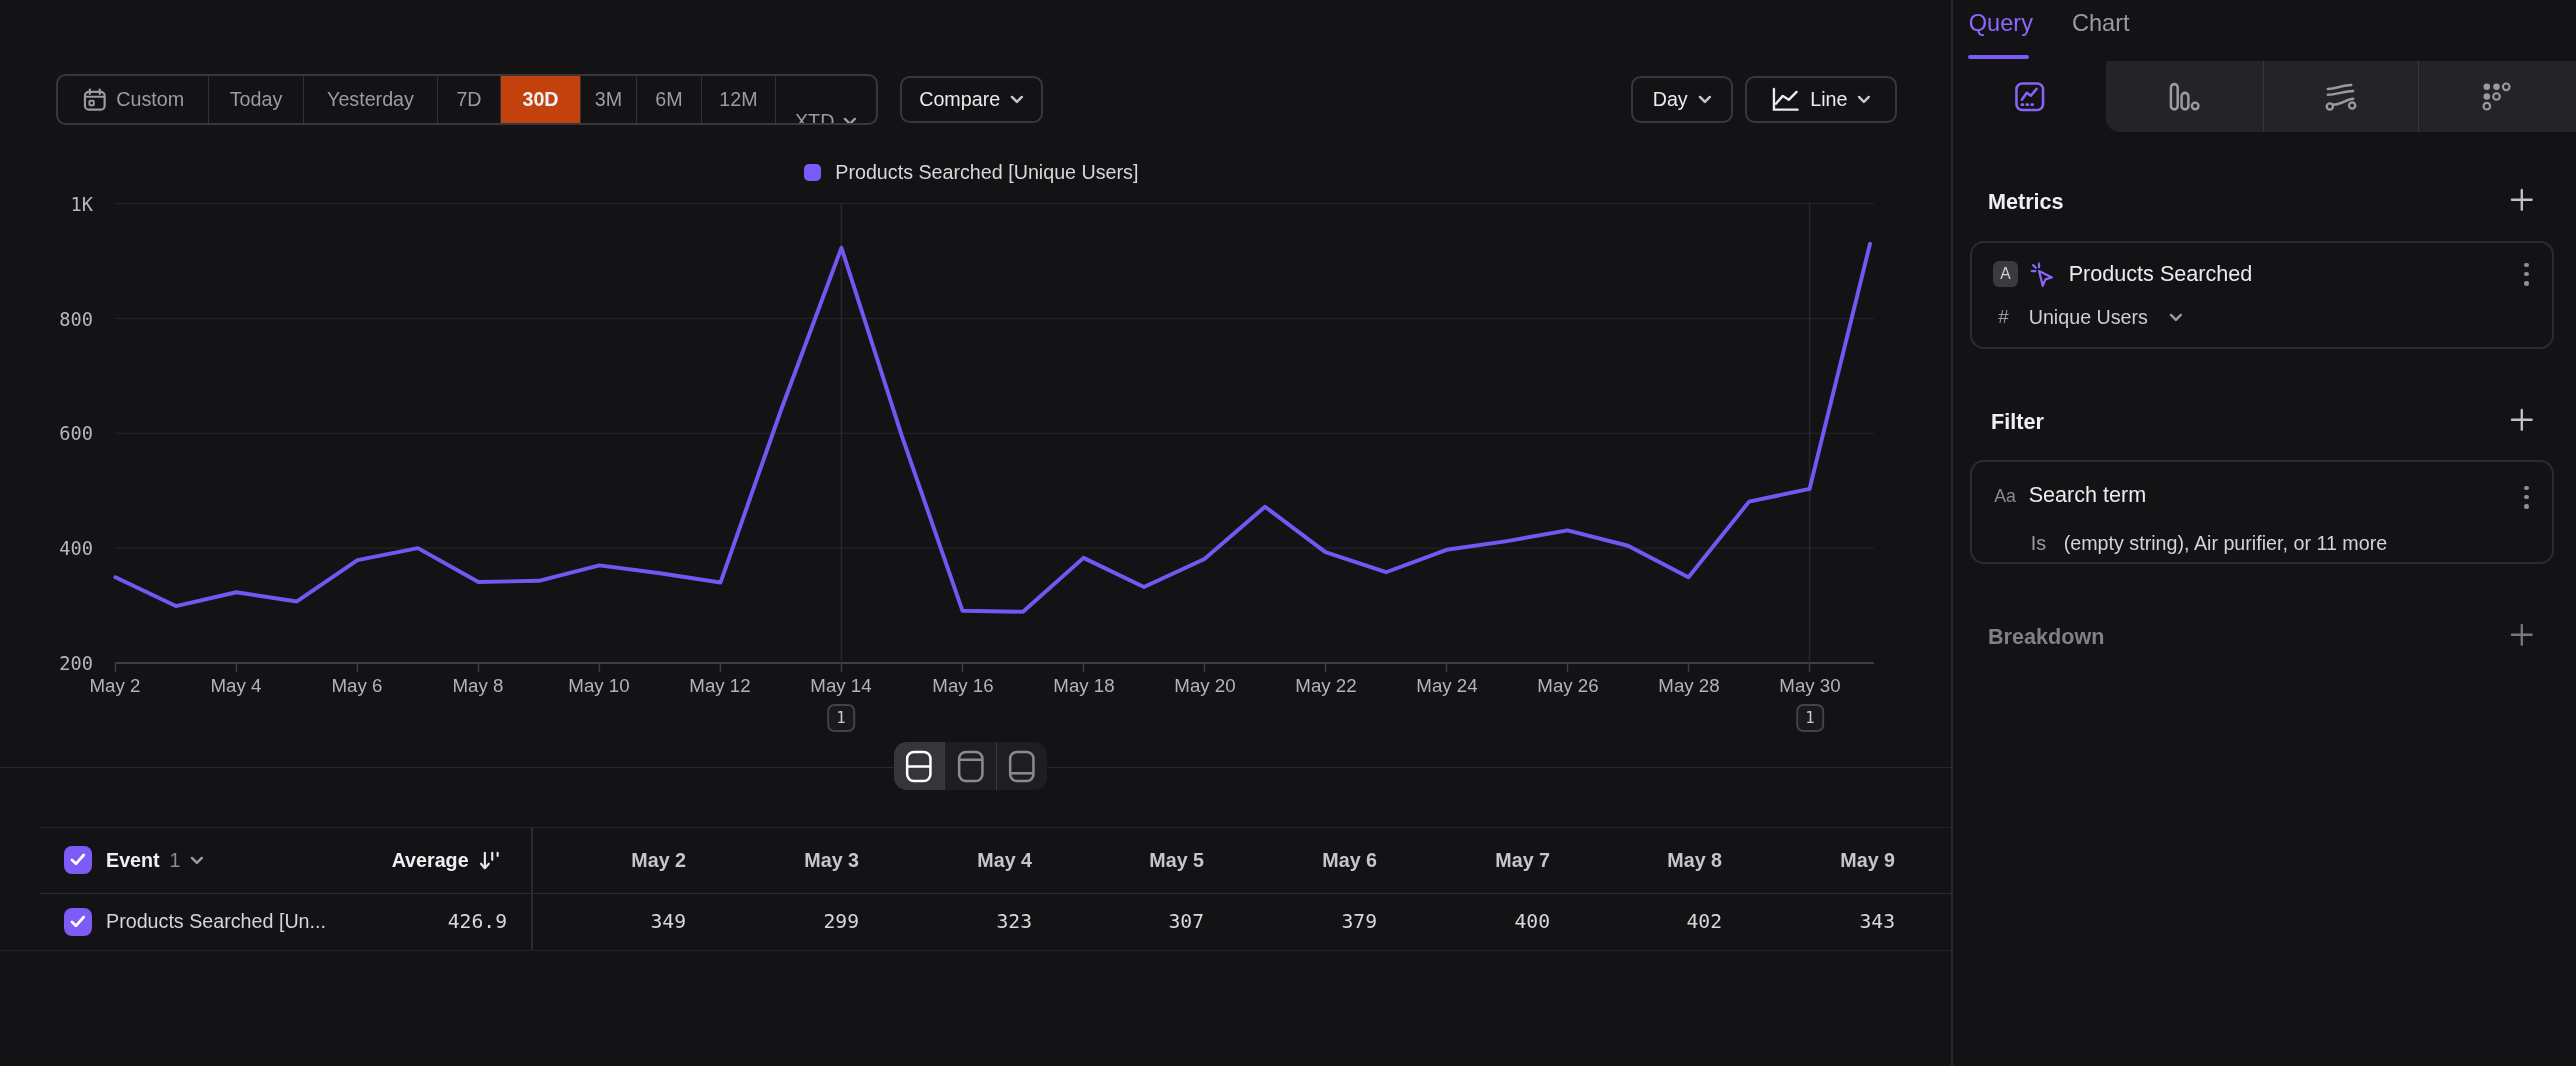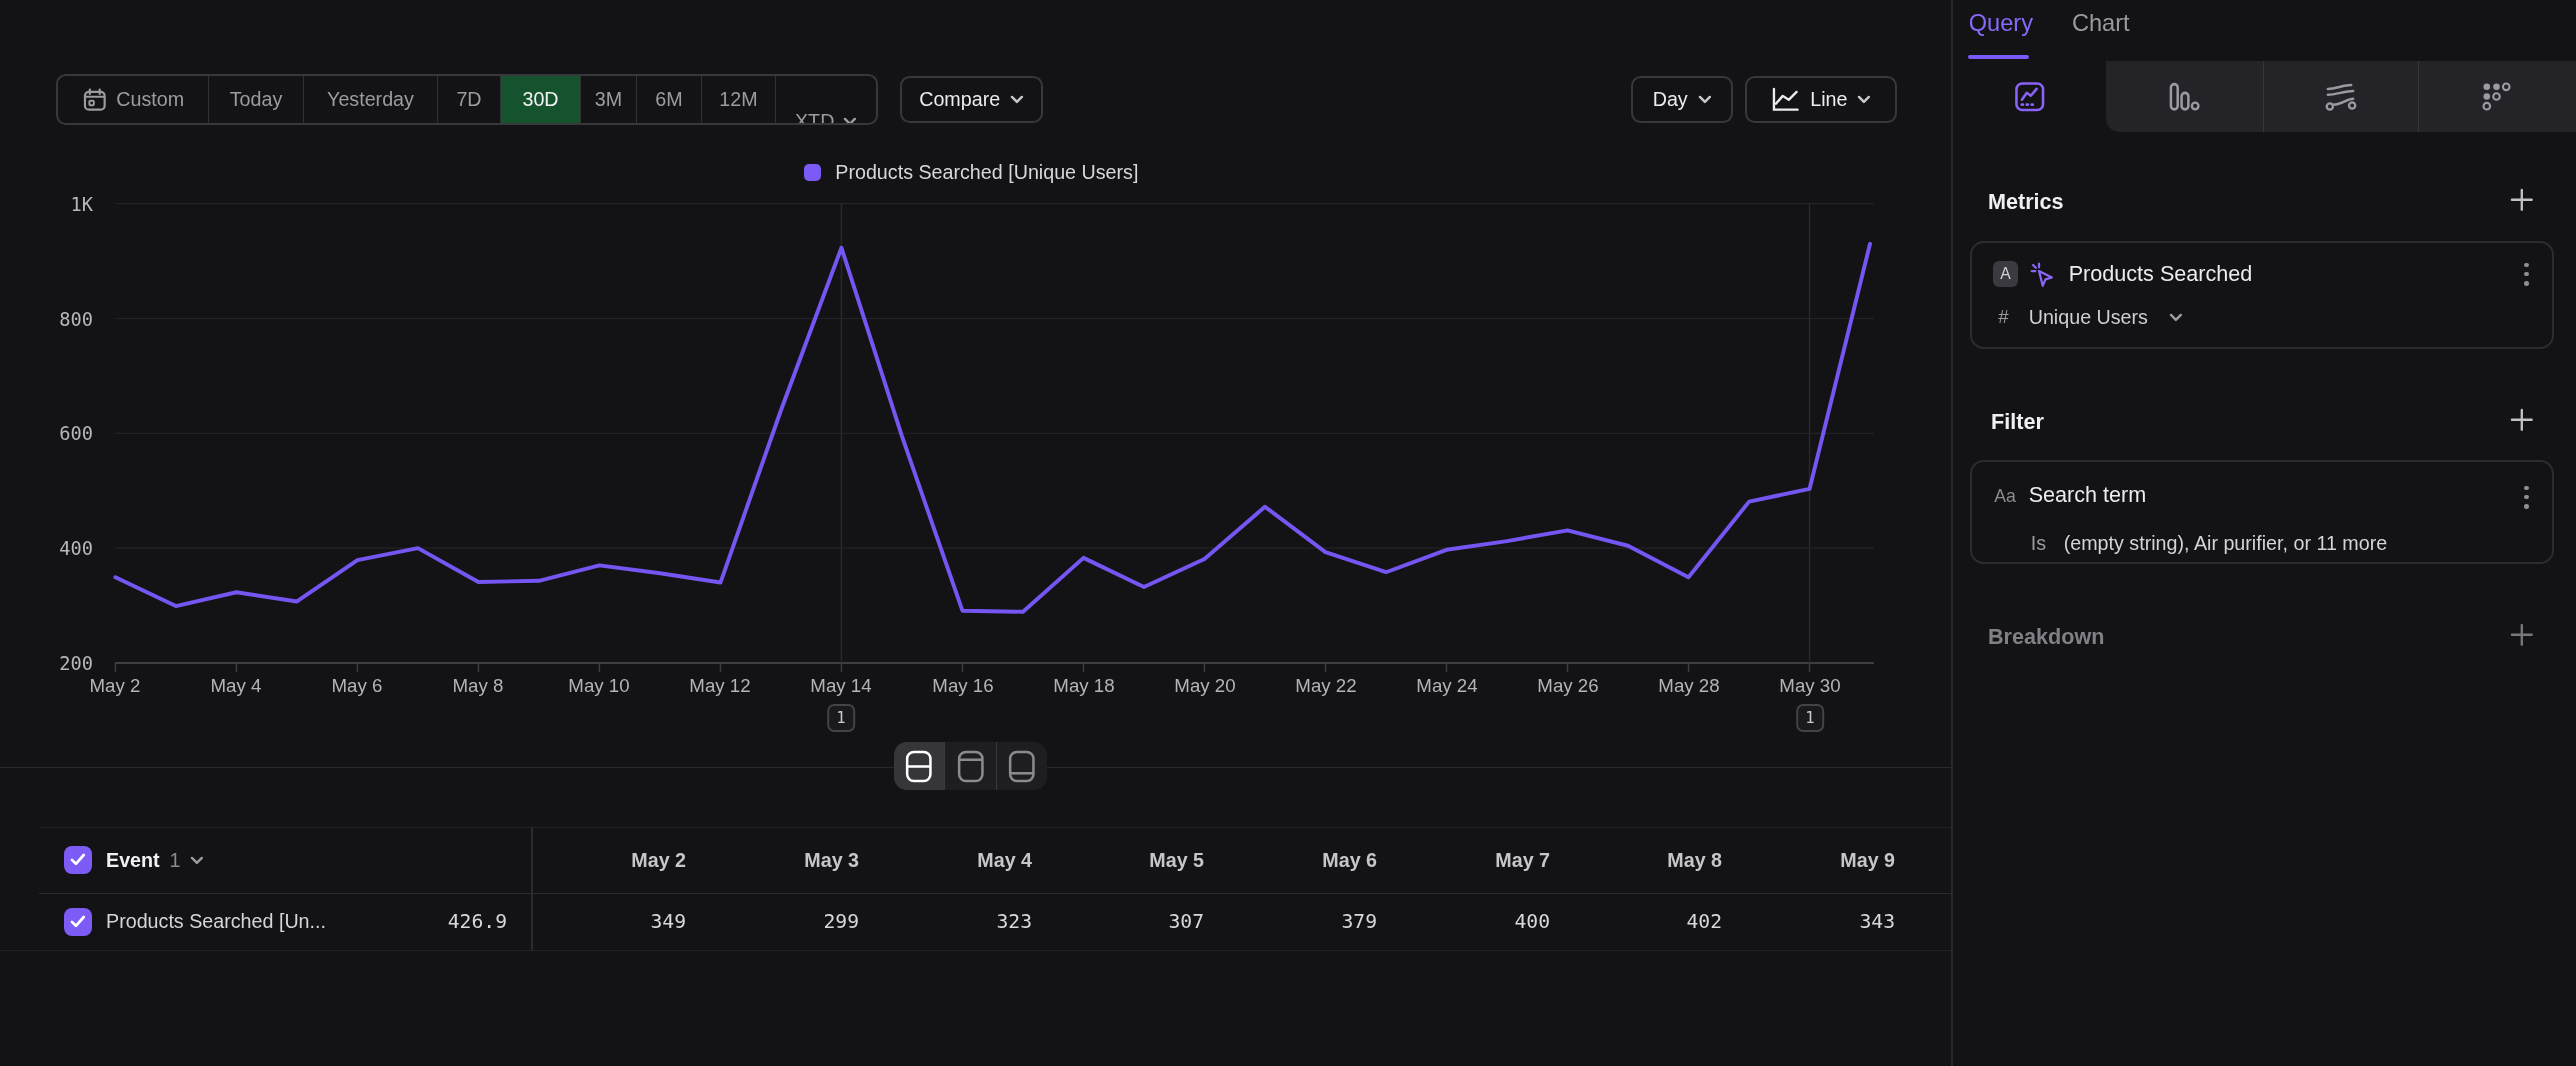--- a/index.html
+++ b/index.html
@@ -6,21 +6,21 @@
   html,body { width:2576px; height:1067px; background:#131316; font-family:"Liberation Sans",sans-serif; overflow:hidden; }
   #app { position:relative; width:2576px; height:1067px; }
   .main { position:absolute; left:0; top:0; width:1951px; height:1067px; }
   .panel { position:absolute; left:1953px; top:0; width:623px; height:1067px; }
   .vdivider { position:absolute; left:1951px; top:0; width:2px; height:1067px; background:#29292d; }
 
   
   .seg-control { position:absolute; left:56px; top:74px; height:51px; display:flex; border:2px solid #38383c; border-radius:9.8px; overflow:hidden; }
   .seg { display:flex; align-items:center; justify-content:center; gap:8.9px; color:#9b9ba1; font-size:19.7px; border-right:1px solid #323236; }
   .seg:last-child { border-right:none; }
-  .seg.active { background:#14532d; color:#f2f2f4; font-weight:normal; }
+  .seg.active { background:#c2410c; color:#f2f2f4; font-weight:bold; }
   .btn { position:absolute; top:76px; height:47px; border:2px solid #38383c; border-radius:9.8px; display:flex; align-items:center; justify-content:center; gap:9.8px; color:#ececee; font-size:19.7px; background:transparent; }
   .chev { width:13.8px; height:8.9px; }
   .chev polyline { fill:none; stroke:#9b9ba1; stroke-width:2.5; stroke-linecap:round; stroke-linejoin:round; }
   .btn .chev polyline { stroke:#c9c9cd; }
 
   
   .legend { position:absolute; left:0; top:161px; width:1942px; display:flex; align-items:center; justify-content:center; gap:14px; }
   .legend-swatch { width:17.7px; height:17.7px; border-radius:4.9px; background:#7c5af8; }
   .legend-label { color:#d8d8da; font-size:19.7px; }
 
@@ -233,20 +233,29 @@
           <polyline points="2,7 6,11 14,2" fill="none" stroke="#fff" stroke-width="2.8" stroke-linecap="round" stroke-linejoin="round"></polyline>
         </svg>
     </div>
     <div class="th-left">
       <span class="th-event">Event</span>
       <span class="th-count">1</span>
       <svg class="chev" viewBox="0 0 14 9">
           <polyline points="2,2 7,7 12,2"></polyline>
         </svg>
     </div>
+    <div class="th-avg">
+      <span>Average</span>
+      <svg width="21.6" height="21.6" viewBox="0 0 22 22">
+        <line x1="7" y1="3" x2="7" y2="18" stroke="#e8e8ea" stroke-width="2.2" stroke-linecap="round"></line>
+        <polyline points="3,14 7,18.5 11,14" fill="none" stroke="#e8e8ea" stroke-width="2.2" stroke-linecap="round" stroke-linejoin="round"></polyline>
+        <line x1="14.5" y1="3" x2="14.5" y2="10" stroke="#e8e8ea" stroke-width="2.2" stroke-linecap="round"></line>
+        <line x1="20" y1="3" x2="20" y2="6" stroke="#e8e8ea" stroke-width="2.2" stroke-linecap="round"></line>
+      </svg>
+    </div>
 
     <div class="checkbox" style="top:908px;">
       <svg width="15.7" height="12.8" viewBox="0 0 16 13">
           <polyline points="2,7 6,11 14,2" fill="none" stroke="#fff" stroke-width="2.8" stroke-linecap="round" stroke-linejoin="round"></polyline>
         </svg>
     </div>
     <div class="row-label">Products Searched [Un...</div>
     <div class="row-avg">426.9</div>
     <div id="datecols">
         <div class="col-head" style="left: 529px;">May 2</div>

